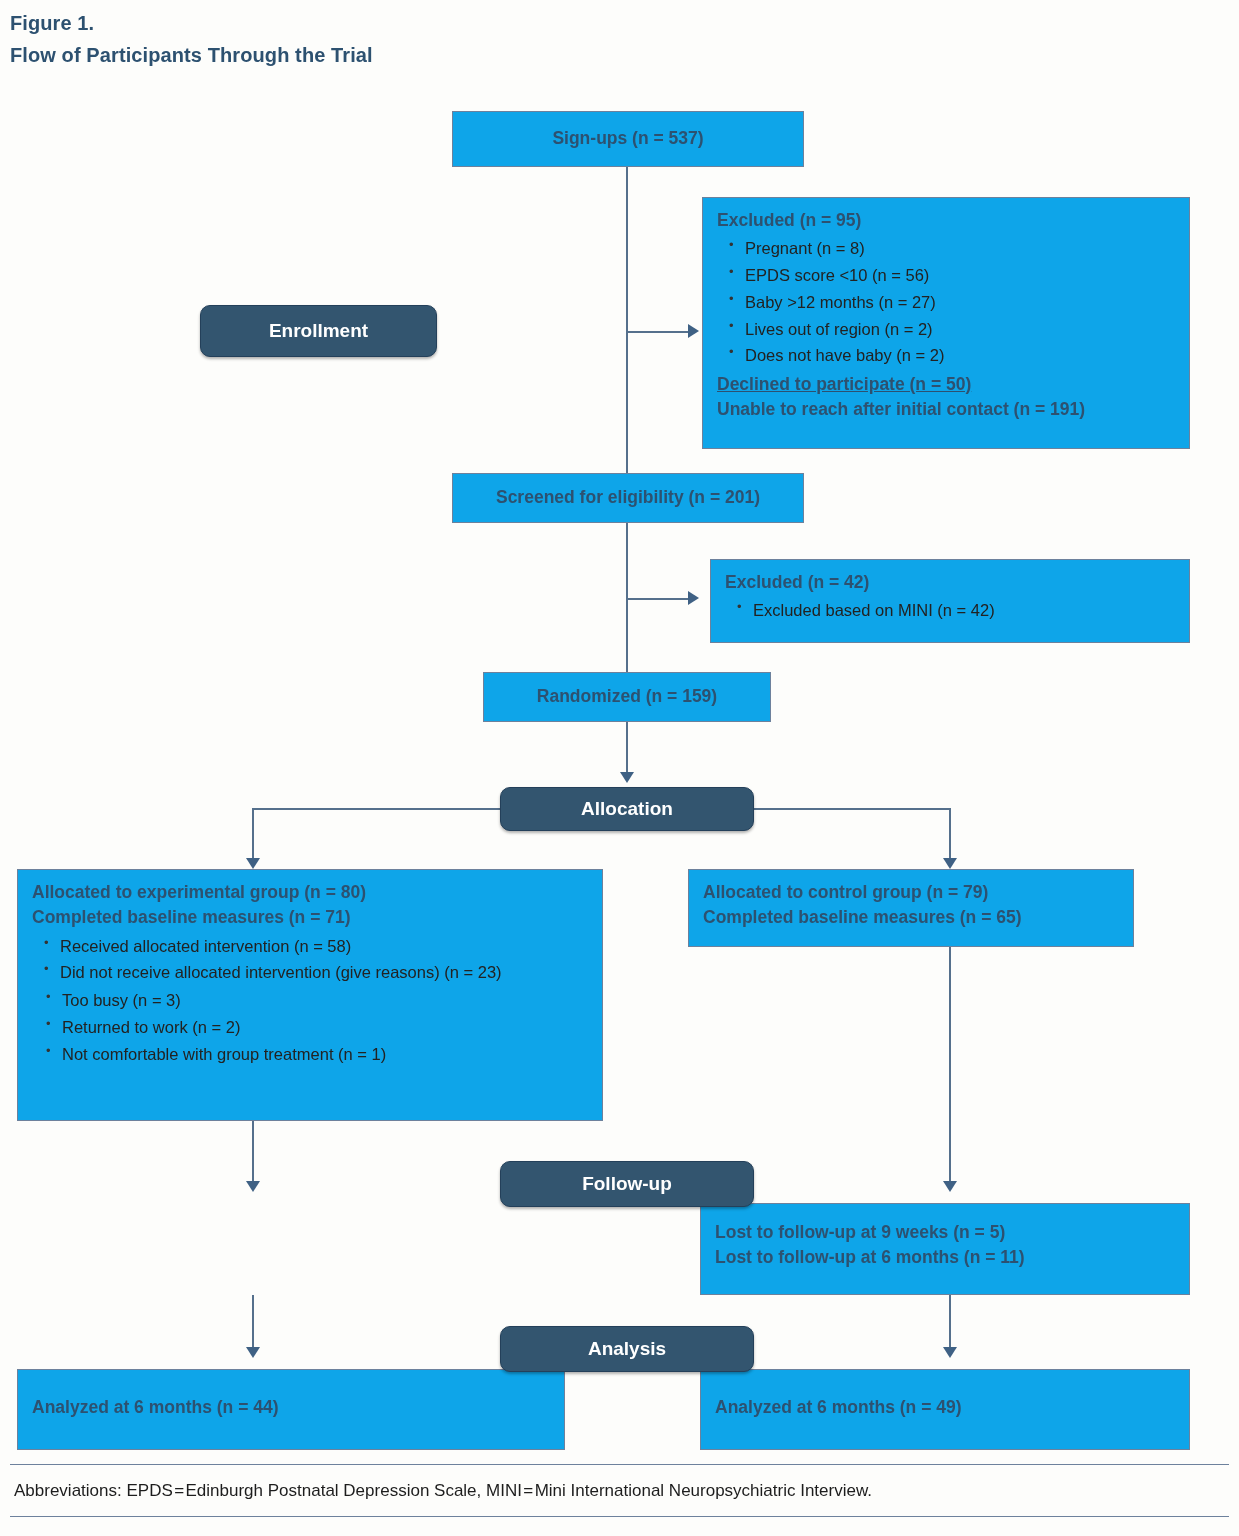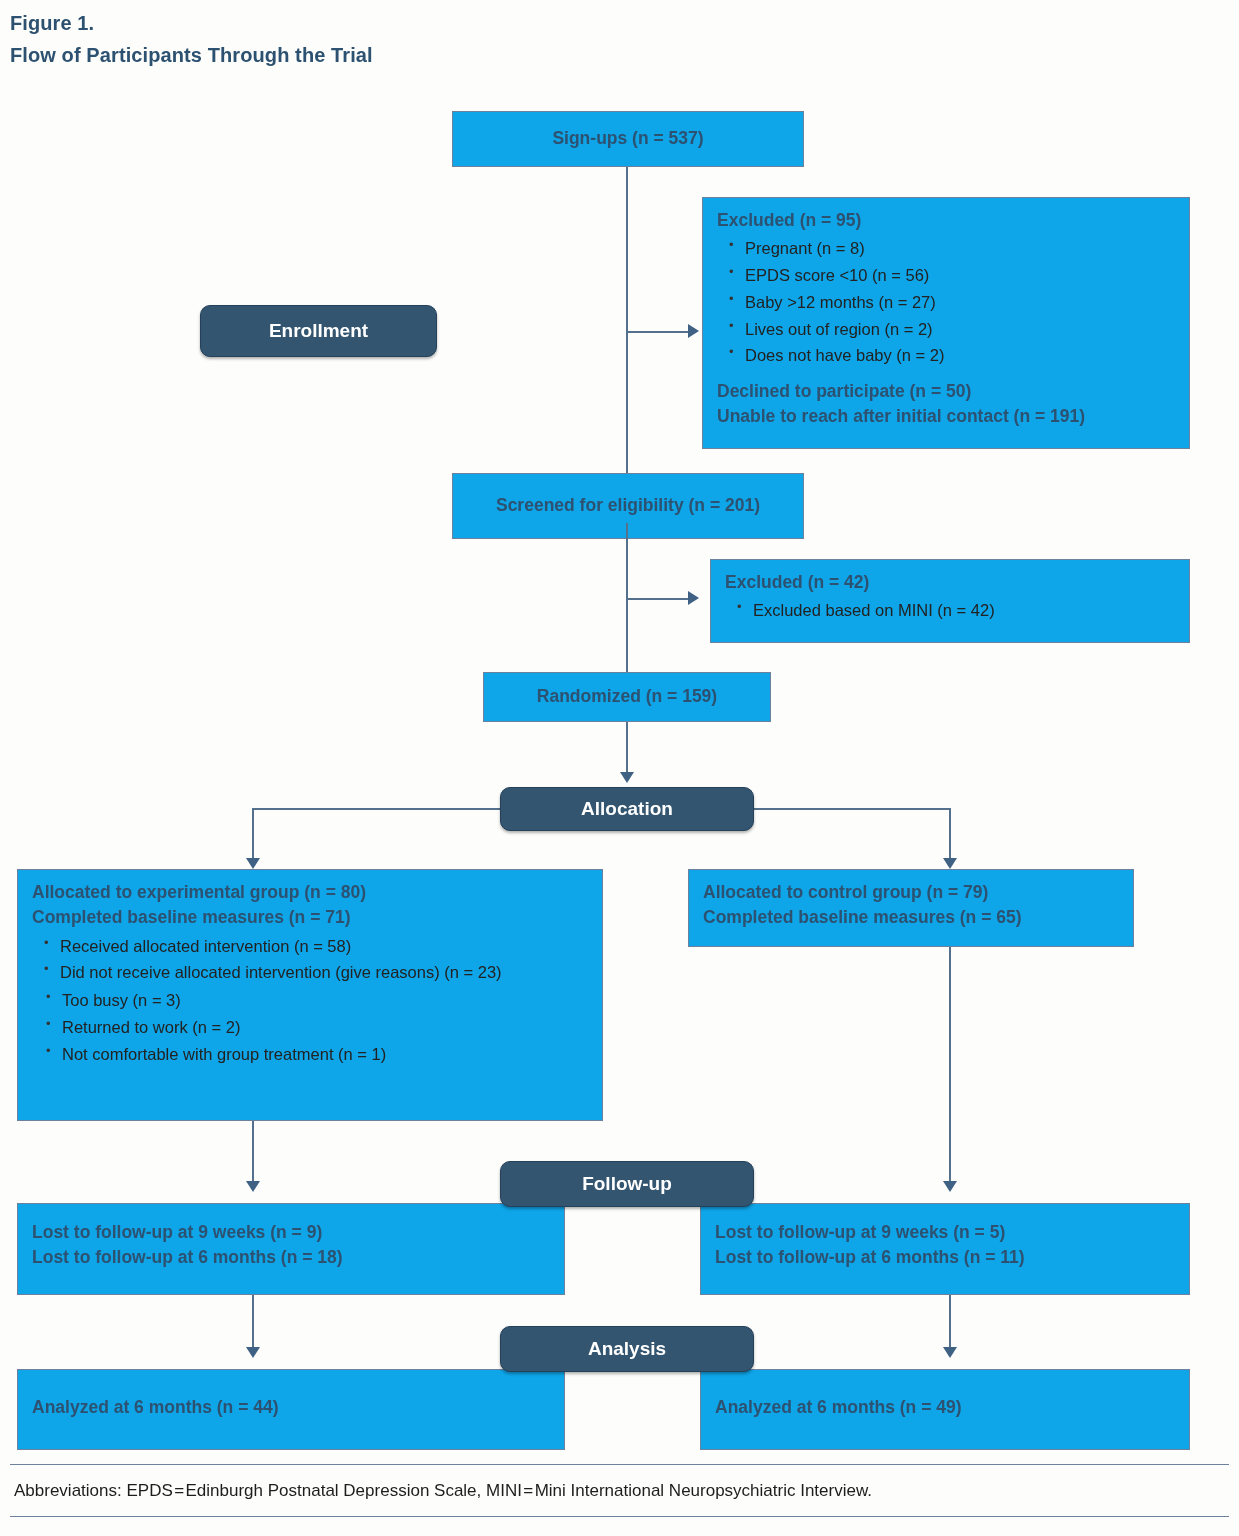--- a/index.html
+++ b/index.html
@@ -170,30 +170,30 @@
   <div class="box" style="left:702px; top:197px; width:488px; height:252px;">
     <div class="box-inner">
       <div class="line-strong">Excluded (n = 95)</div>
       <ul class="b">
         <li>Pregnant (n = 8)</li>
         <li>EPDS score &lt;10 (n = 56)</li>
         <li>Baby &gt;12 months (n = 27)</li>
         <li>Lives out of region (n = 2)</li>
         <li>Does not have baby (n = 2)</li>
       </ul>
-      <div class="line-strong" style="margin-top:10px;">Declined to participate (n = 50)</div>
+      <div class="line-strong" style="margin-top:3px;text-decoration:underline;">Declined to participate (n = 50)</div>
       <div class="line-strong">Unable to reach after initial contact (n = 191)</div>
     </div>
   </div>
 
   <div class="pill" style="left:200px; top:305px; width:237px; height:52px;">
     <span>Enrollment</span>
   </div>
 
-  <div class="box centered" style="left:452px; top:473px; width:352px; height:66px;">
+  <div class="box centered" style="left:452px; top:473px; width:352px; height:50px;">
     <div class="line-strong">Screened for eligibility (n = 201)</div>
   </div>
 
   <div class="vline" style="left:626px; top:523px; height:149px;"></div>
 
   <div class="hline" style="left:626px; top:598px; width:62px;"></div>
   <div class="arrow-right" style="left:688px; top:591px;"></div>
 
   <div class="box" style="left:710px; top:559px; width:480px; height:84px;">
     <div class="box-inner">
@@ -249,26 +249,20 @@
   <div class="vline" style="left:252px; top:1121px; height:62px;"></div>
   <div class="arrow-down" style="left:246px; top:1181px;"></div>
 
   <div class="vline" style="left:949px; top:947px; height:236px;"></div>
   <div class="arrow-down" style="left:943px; top:1181px;"></div>
 
   <div class="pill" style="left:500px; top:1161px; width:254px; height:46px;">
     <span>Follow-up</span>
   </div>
 
-  <div class="box" style="left:17px; top:1203px; width:548px; height:92px;">
-    <div class="box-inner" style="padding-top:16px;">
-      <div class="line-strong">Lost to follow-up at 9 weeks (n = 9)</div>
-      <div class="line-strong">Lost to follow-up at 6 months (n = 18)</div>
-    </div>
-  </div>
 
   <div class="box" style="left:700px; top:1203px; width:490px; height:92px;">
     <div class="box-inner" style="padding-top:16px;">
       <div class="line-strong">Lost to follow-up at 9 weeks (n = 5)</div>
       <div class="line-strong">Lost to follow-up at 6 months (n = 11)</div>
     </div>
   </div>
 
   <div class="vline" style="left:252px; top:1295px; height:54px;"></div>
   <div class="arrow-down" style="left:246px; top:1347px;"></div>

